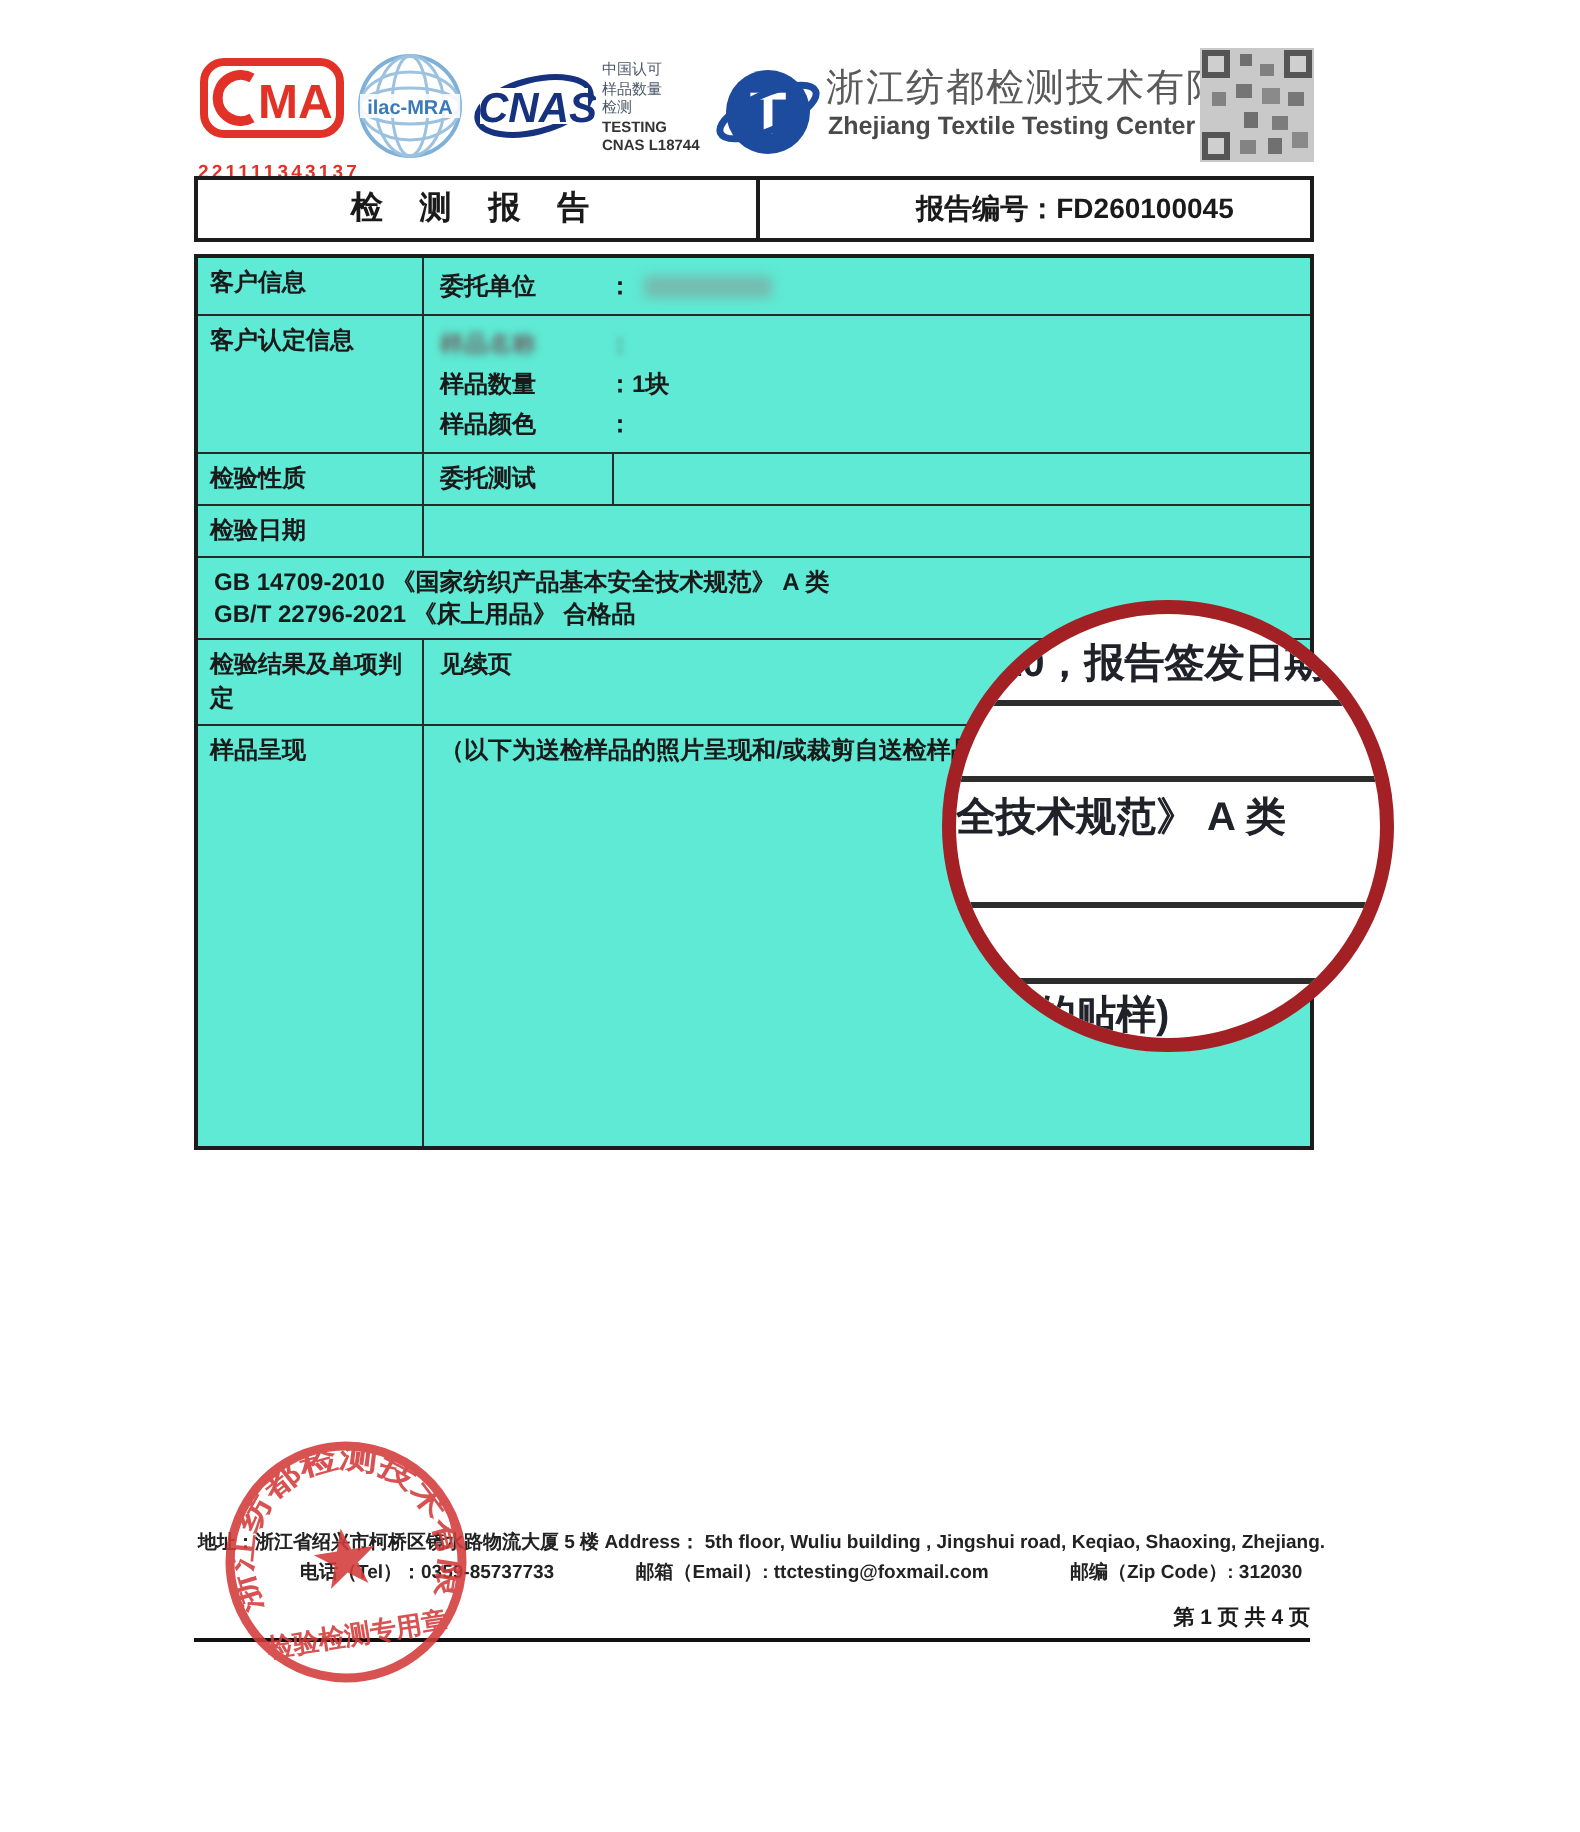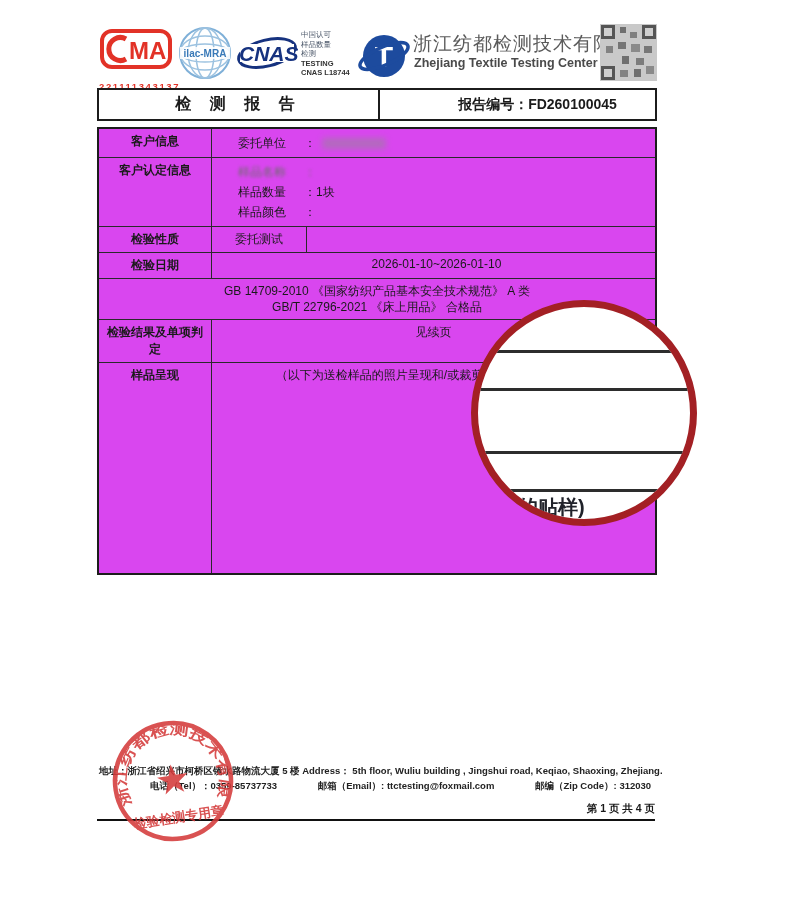--- a/index.html
+++ b/index.html
@@ -19,26 +19,26 @@
   
   .title-table{position:absolute;left:97px;top:88px;width:556px;height:29px;border:2px solid #1c1c1c;
                display:flex;background:#fff;gap:40px;}
   .title-left{flex:0 0 279px;border-right:2px solid #1c1c1c;display:flex;align-items:center;
               justify-content:center;font-size:16px;font-weight:700;letter-spacing:7px;}
   .title-right{flex:1;display:flex;align-items:center;justify-content:center;
                font-size:14px;font-weight:700;}
 
   
   .main-table{position:absolute;left:97px;top:127px;width:556px;border:2px solid #1c1c1c;
-              background:#d946ef;z-index:1;text-align:center;}
+              background:#5eead4;z-index:1;}
   .trow{display:flex;border-top:1.5px solid #2a2a2a;}
   .trow:first-child{border-top:none;}
   .tlabel{flex:0 0 100px;border-right:1.5px solid #2a2a2a;padding:4px 6px;
           font-weight:700;font-size:12px;}
-  .tcontent{flex:1;padding:4px 8px;font-size:12px;font-weight:400;}
+  .tcontent{flex:1;padding:4px 8px;font-size:12px;font-weight:700;}
   .tmid{flex:0 0 78px;border-right:1.5px solid #2a2a2a;}
   .fline{display:flex;align-items:center;height:20px;}
   .f-label{display:inline-block;width:84px;}
   .blur-blob{display:inline-block;width:64px;height:11px;background:#8d8d8d;filter:blur(3px);
              opacity:.5;margin-left:6px;border-radius:2px;}
   .blur-text{filter:blur(1.8px);color:#6d6d6d;}
   .basis-line{line-height:16px;}
 
   
   .magnifier{position:absolute;left:471px;top:300px;width:212px;height:212px;border-radius:50%;
@@ -163,21 +163,20 @@
       </div>
     </div>
 
     <div class="trow" style="min-height:21px">
       <div class="tlabel">检验性质</div>
       <div class="tcontent tmid">委托测试</div>
     </div>
 
     <div class="trow" style="min-height:20px">
       <div class="tlabel">检验日期</div>
-      <div class="tcontent" style="padding-left:14px">2026-01-10~2026-01-10</div>
     </div>
 
     <div class="trow" style="min-height:33px">
       <div class="tcontent">
         <div class="basis-line">GB 14709-2010 《国家纺织产品基本安全技术规范》 A 类</div>
         <div class="basis-line">GB/T 22796-2021 《床上用品》 合格品</div>
       </div>
     </div>
 
     <div class="trow" style="min-height:20px">
@@ -186,22 +185,24 @@
     </div>
 
     <div class="trow" style="min-height:210px">
       <div class="tlabel">样品呈现</div>
       <div class="tcontent">（以下为送检样品的照片呈现和/或裁剪自送检样品的贴样）</div>
     </div>
 
   </div>
 
   <div class="magnifier">
+    <div class="mag-text" style="left:22px;top:11px">10，报告签发日期</div>
     <div class="mag-line" style="top:43px"></div>
     <div class="mag-line" style="top:81px"></div>
+    <div class="mag-text" style="left:0px;top:88px">全技术规范》 A 类</div>
     <div class="mag-line" style="top:144px"></div>
     <div class="mag-line" style="top:182px"></div>
     <div class="mag-text" style="left:0;top:187px">样品的贴样)</div>
   </div>
 
   <div class="sig-label" style="left:108px;top:549px">编制人</div>
   <svg class="sig-svg" style="left:158px;top:528px" width="100" height="52" viewBox="0 0 100 52">
     <path d="M10,34 C16,10 24,40 30,16 C34,4 38,32 44,16 C50,4 54,28 62,12 C68,4 70,24 78,10
              M18,42 C32,30 48,42 62,30 M64,30 C70,40 78,32 84,38" fill="none" stroke="#26282c" stroke-width="2" stroke-linecap="round"></path>
   </svg>

